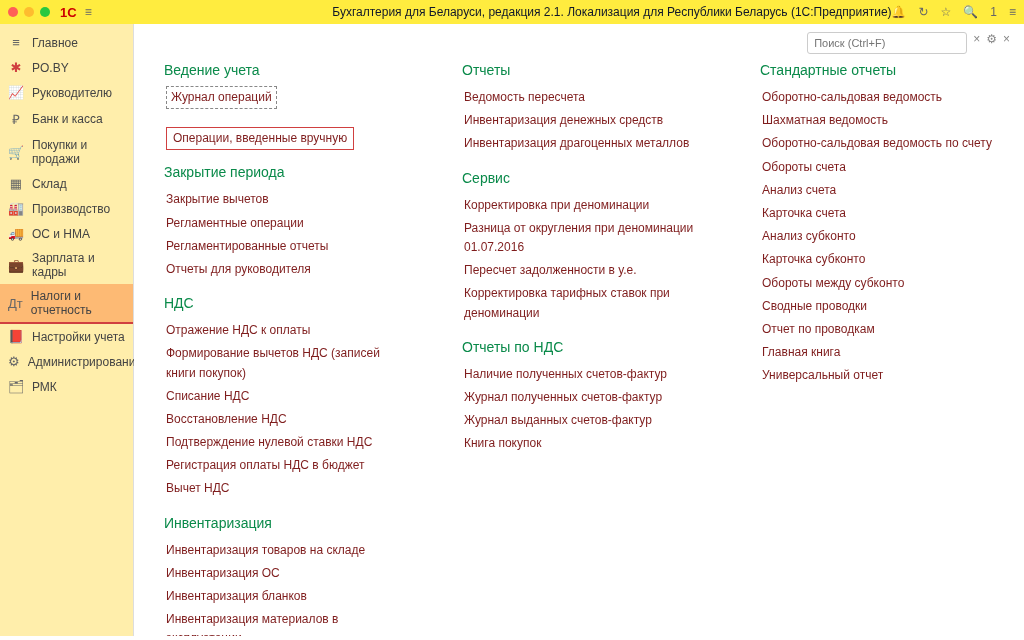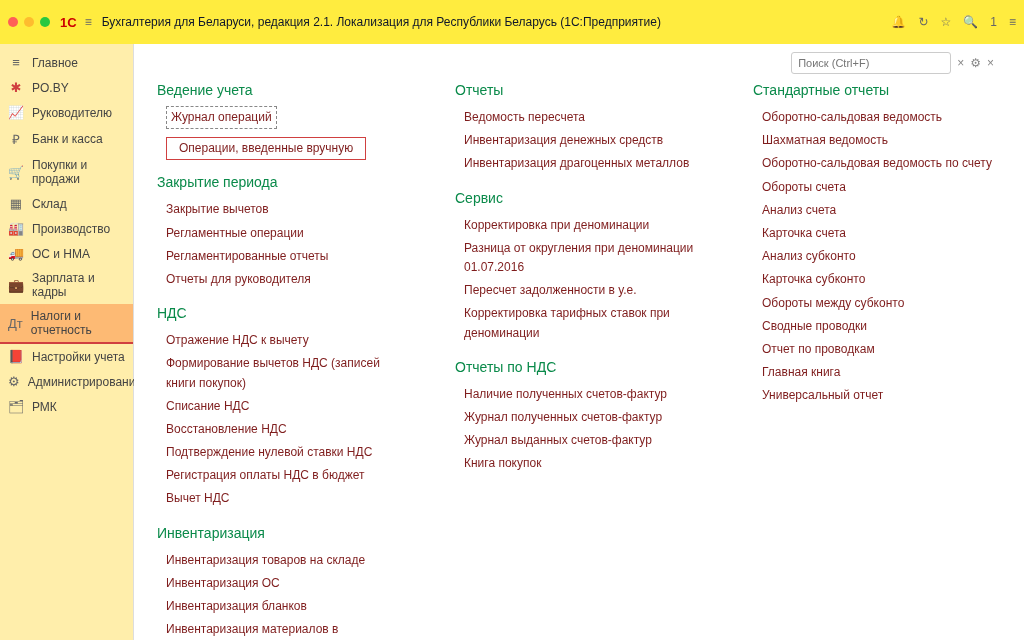--- a/index.html
+++ b/index.html
@@ -1,43 +1,43 @@
 <!DOCTYPE html>
 <html><head>
 <meta charset="utf-8">
 <style>
 * { box-sizing: border-box; margin: 0; padding: 0; }
 body { font-family: Arial, sans-serif; font-size: 12px; background: #fff; width: 1024px; height: 640px; overflow: hidden; }
-.header { background: #ffec3f; height: 44px; display: flex; align-items: center; padding: 0 8px; }
+.header { background: #ffec3f; height: 24px; display: flex; align-items: center; padding: 0 8px; text-align: right; }
 .traffic-lights { display: flex; gap: 6px; margin-right: 10px; }
 .tl { width: 10px; height: 10px; border-radius: 50%; }
 .tl.red { background: #ff5f57; }
 .tl.yel { background: #febc2e; }
 .tl.grn { background: #28c840; }
 .logo { font-weight: bold; color: #c00; font-size: 13px; margin-right: 8px; }
 .menu-icon { margin-right: 10px; color: #666; cursor: pointer; }
 .title { color: #0f172a; flex: 1; font-size: 12px; }
 .header-icons { display: flex; gap: 12px; color: #666; align-items: center; }
 .header-icons span { cursor: pointer; }
 .container { display: flex; height: calc(640px - 28px); }
 .sidebar { width: 134px; background: #ffeeab; border-right: 1px solid #ddd; padding-top: 6px; }
 .sb-item { display: flex; align-items: center; padding: 5px 8px; color: #444; cursor: pointer; gap: 8px; }
 .sb-item.active { background: #fdba74; border-bottom: 2px solid #d04040; }
 .sb-icon { width: 16px; text-align: center; color: #666; font-size: 13px; }
 .main { flex: 1; background: #fff; position: relative; padding: 38px 18px 18px 18px; overflow: auto; }
-.searchbar { position: absolute; top: 8px; right: 30px; display: flex; align-items: center; gap: 6px; }
+.searchbar { position: absolute; top: 8px; right: 14px; display: flex; gap: 6px; }
 .search-input { width: 160px; height: 22px; border: 1px solid #ccc; border-radius: 3px; padding: 2px 6px; font-size: 11px; color: #888; }
 .search-clear, .search-gear, .search-close { color: #888; cursor: pointer; font-size: 12px; }
 .columns { display: flex; gap: 40px; }
 .col { flex: 1; }
-.section-title { color: #0a8a4a; font-size: 14px; margin: 14px 0 8px 5px; }
+.section-title { color: #0a8a4a; font-size: 14px; margin: 14px 0 8px 12px; }
 .section-title:first-child { margin-top: 0; }
 .link { color: #7f1d1d; padding: 2px 0 2px 14px; cursor: pointer; font-size: 12px; line-height: 1.6; }
 .link.framed1 { border: 1px dashed #888; padding: 1px 4px; margin-left: 14px; display: inline-block; }
-.link.framed2 { border: 1.5px solid #d04040; padding: 1px 12px; margin-left: 14px; display: inline-block; margin-top: 8px; }
+.link.framed2 { border: 1.5px solid #d04040; padding: 1px 6px; margin-left: 14px; display: inline-block; margin-top: 18px; }
 </style>
 </head>
 <body>
 
 <div class="header">
   <div class="traffic-lights">
     <div class="tl red"></div>
     <div class="tl yel"></div>
     <div class="tl grn"></div>
   </div>
@@ -120,21 +120,21 @@
         <div class="col">
           <div class="section-title">Ведение учета</div>
           <div><div class="link framed1">Журнал операций</div></div>
           <div><div class="link framed2">Операции, введенные вручную</div></div>
           <div class="section-title">Закрытие периода</div>
           <div class="link">Закрытие вычетов</div>
           <div class="link">Регламентные операции</div>
           <div class="link">Регламентированные отчеты</div>
           <div class="link">Отчеты для руководителя</div>
           <div class="section-title">НДС</div>
-          <div class="link">Отражение НДС к вычету</div>
+          <div class="link">Отражение НДС к оплаты</div>
           <div class="link">Формирование вычетов НДС (записей книги покупок)</div>
           <div class="link">Списание НДС</div>
           <div class="link">Восстановление НДС</div>
           <div class="link">Подтверждение нулевой ставки НДС</div>
           <div class="link">Регистрация оплаты НДС в бюджет</div>
           <div class="link">Вычет НДС</div>
           <div class="section-title">Инвентаризация</div>
           <div class="link">Инвентаризация товаров на складе</div>
           <div class="link">Инвентаризация ОС</div>
           <div class="link">Инвентаризация бланков</div>

